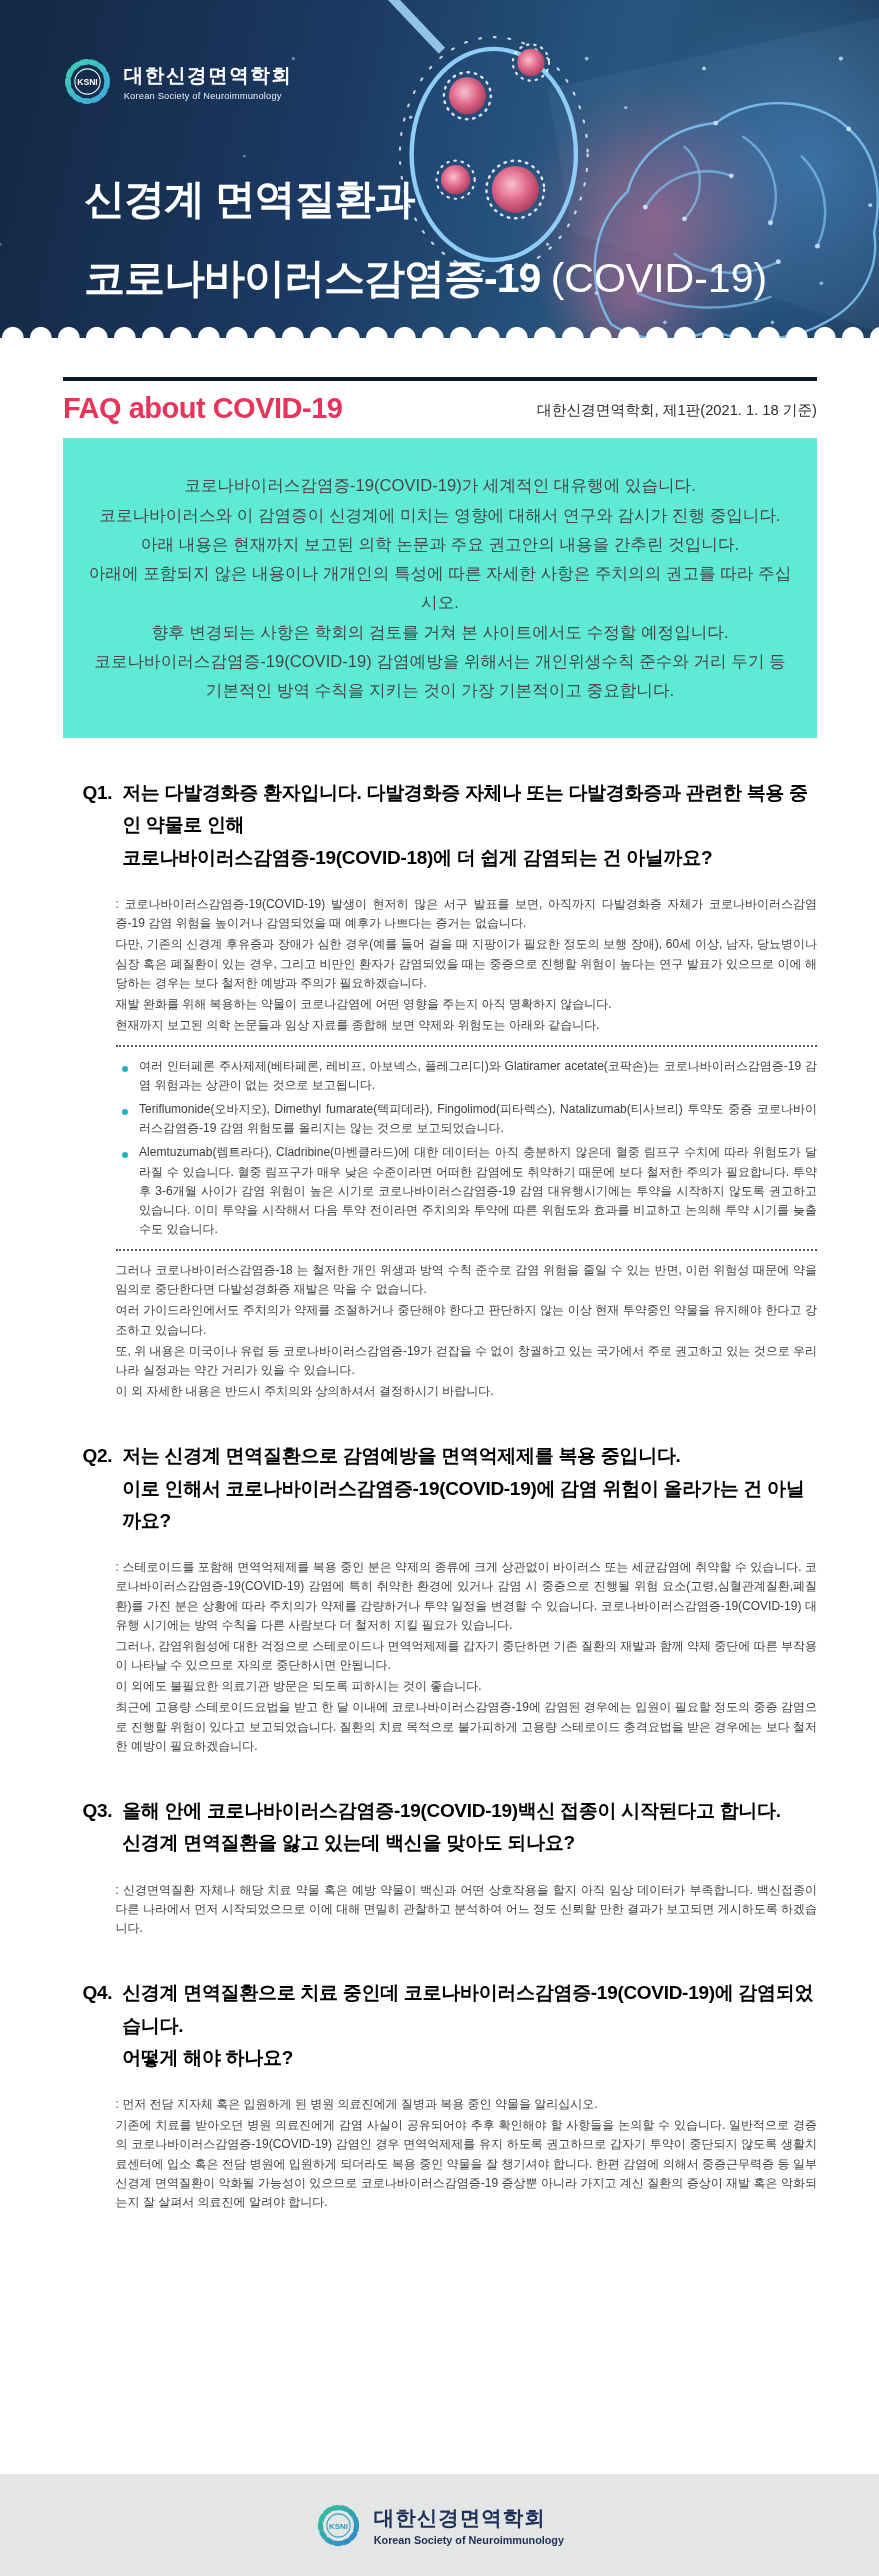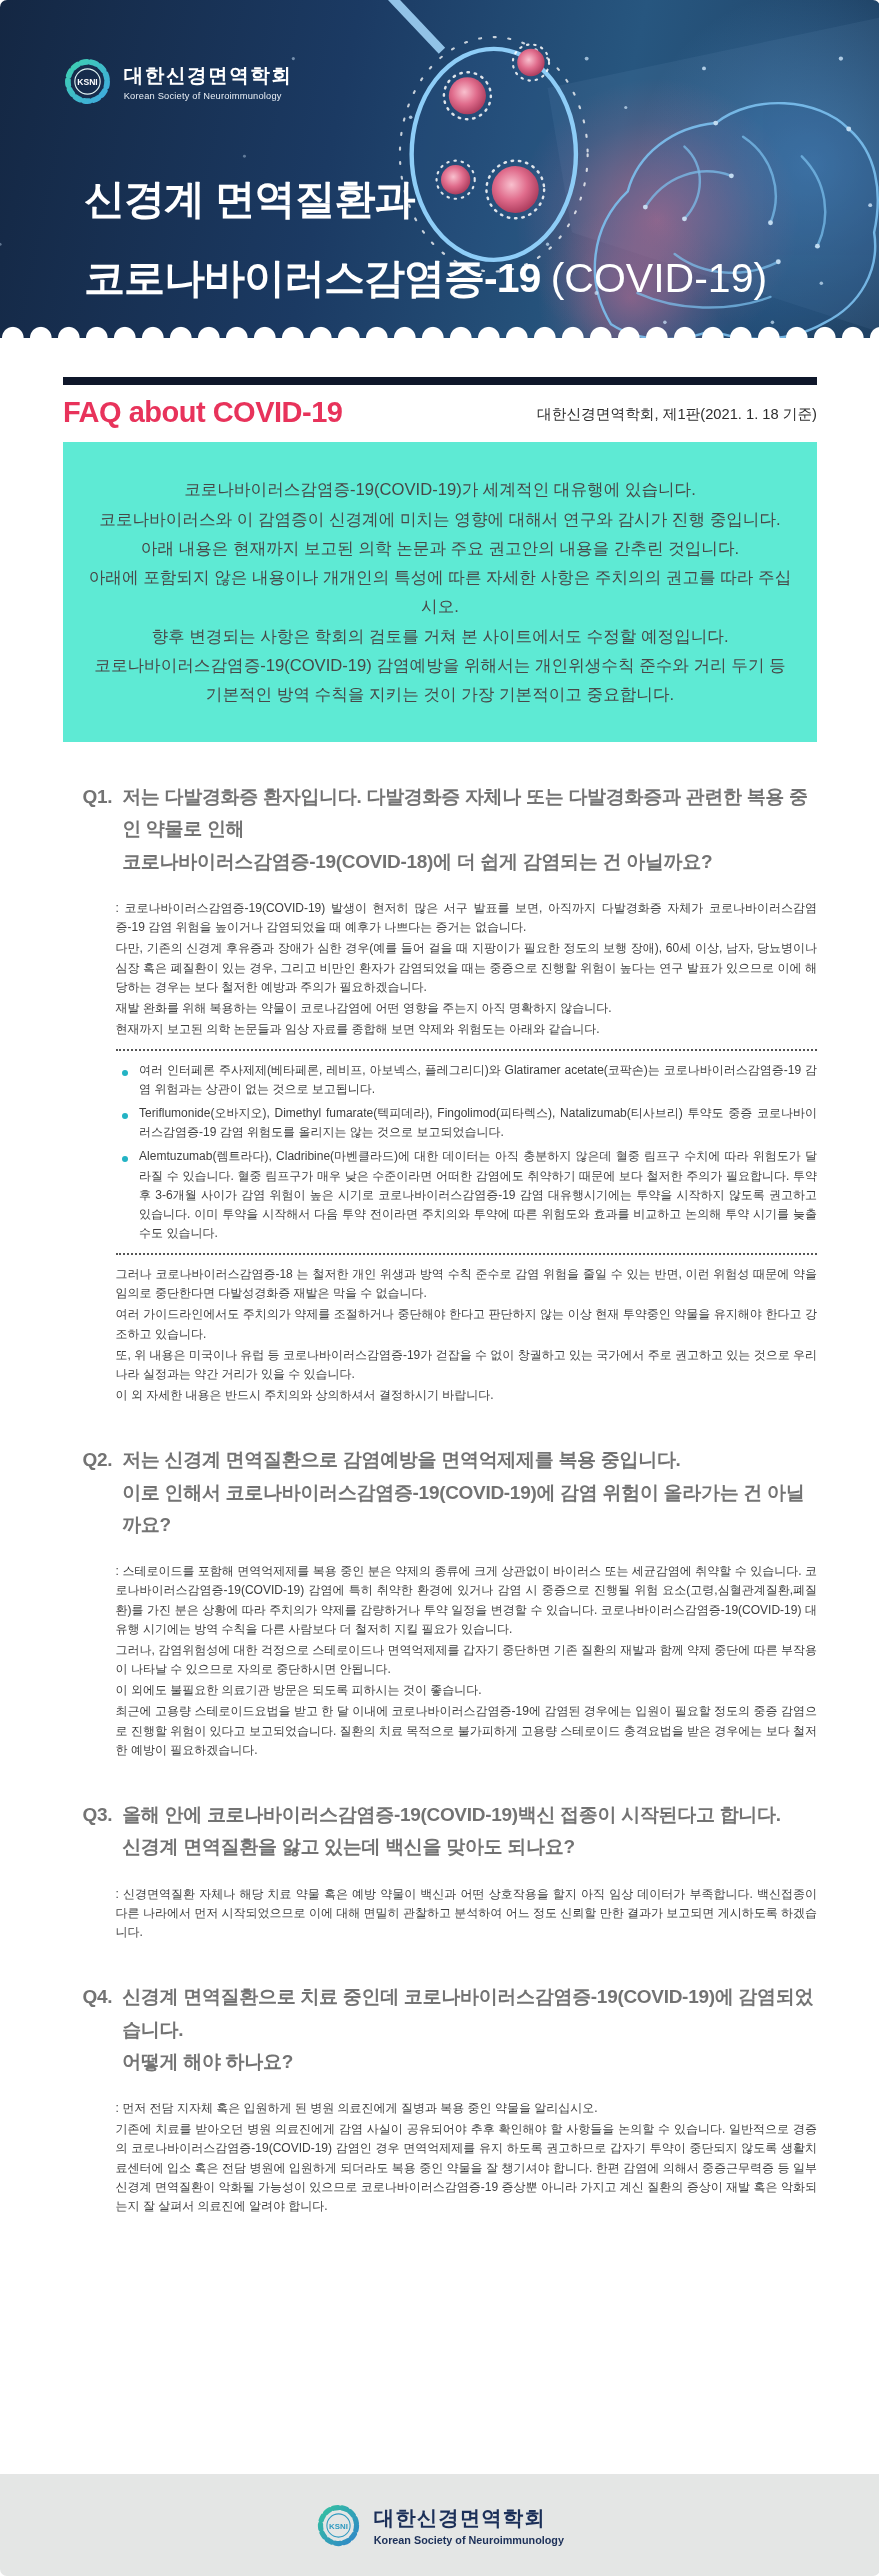--- a/index.html
+++ b/index.html
@@ -2,21 +2,21 @@
 <html lang="ko"><head>
 <meta charset="utf-8">
 <style>
   * { box-sizing: border-box; margin: 0; padding: 0; }
   html, body { background: #ffffff; }
   body {
     width: 880px;
     font-family: "Liberation Sans", "DejaVu Sans", sans-serif;
     color: #3e3e3e;
   }
-  .page { width: 880px; height: 2576px; position: relative; overflow: hidden; background: #fff; border-radius: 7px; }
+  .page { width: 880px; height: 2576px; position: relative; overflow: hidden; background: #fff; }
 
   
   .hero {
     position: relative;
     height: 338px;
     background: linear-gradient(102deg, #142743 0%, #1b3a63 38%, #27567f 68%, #1f4062 100%);
     overflow: hidden;
   }
   .hero-art { position: absolute; inset: 0; width: 880px; height: 338px; }
   .brand { position: absolute; left: 63px; top: 53px; display: flex; align-items: center; gap: 11.7px; z-index: 3; }
@@ -32,39 +32,39 @@
     background-image: radial-gradient(circle at 10.8px 11.7px, #ffffff 10.3px, rgba(255,255,255,0) 11.3px);
     background-size: 28px 11.7px;
     background-position: 2px 0;
     background-repeat: repeat-x;
   }
 
   
   main { padding: 0 63px; }
   .faq-bar {
     margin-top: 39px;
-    border-top: 8px solid #0f172a;
+    border-top: 4px solid #0f172a;
     padding-top: 10.8px;
     display: flex; justify-content: space-between; align-items: flex-end;
   }
   .faq-title { color: #e8335b; font-size: 29px; font-weight: 800; letter-spacing: -0.5px; }
   .faq-edition { font-size: 14.7px; color: #2d2d2d; padding-bottom: 4.9px; }
 
   .intro-box {
     margin-top: 13.7px;
     background: #5eead4;
     padding: 33px 25.4px;
     text-align: center;
     font-size: 16.6px;
     line-height: 1.76;
     color: #484848;
   }
 
   .qa { margin-top: 39px; padding-left: 19.6px; }
-  .q-head { display: flex; gap: 9.8px; color: #737373; font-size: 19px; font-weight: 800; line-height: 1.7; letter-spacing: -0.3px; }
+  .q-head { display: flex; gap: 9.8px; color: #000000; font-size: 19px; font-weight: 800; line-height: 1.7; letter-spacing: -0.3px; }
   .q-label { flex: 0 0 auto; }
   .answer { margin-top: 21px; padding-left: 33px; font-size: 12px; line-height: 1.6; color: #3e3e3e; }
   .answer p { margin: 2px 0; text-align: justify; }
   .dotted { border-top: 2px dotted #565656; margin: 9.8px 0; }
   .bullet { position: relative; padding-left: 23.5px; margin: 4.9px 0; }
   .bullet .dot { position: absolute; left: 6.8px; top: 8.8px; width: 5.9px; height: 5.9px; border-radius: 50%; background: #23b3c4; }
 
   
   .footer {
     position: absolute; left: 0; right: 0; bottom: 0; height: 102px;

